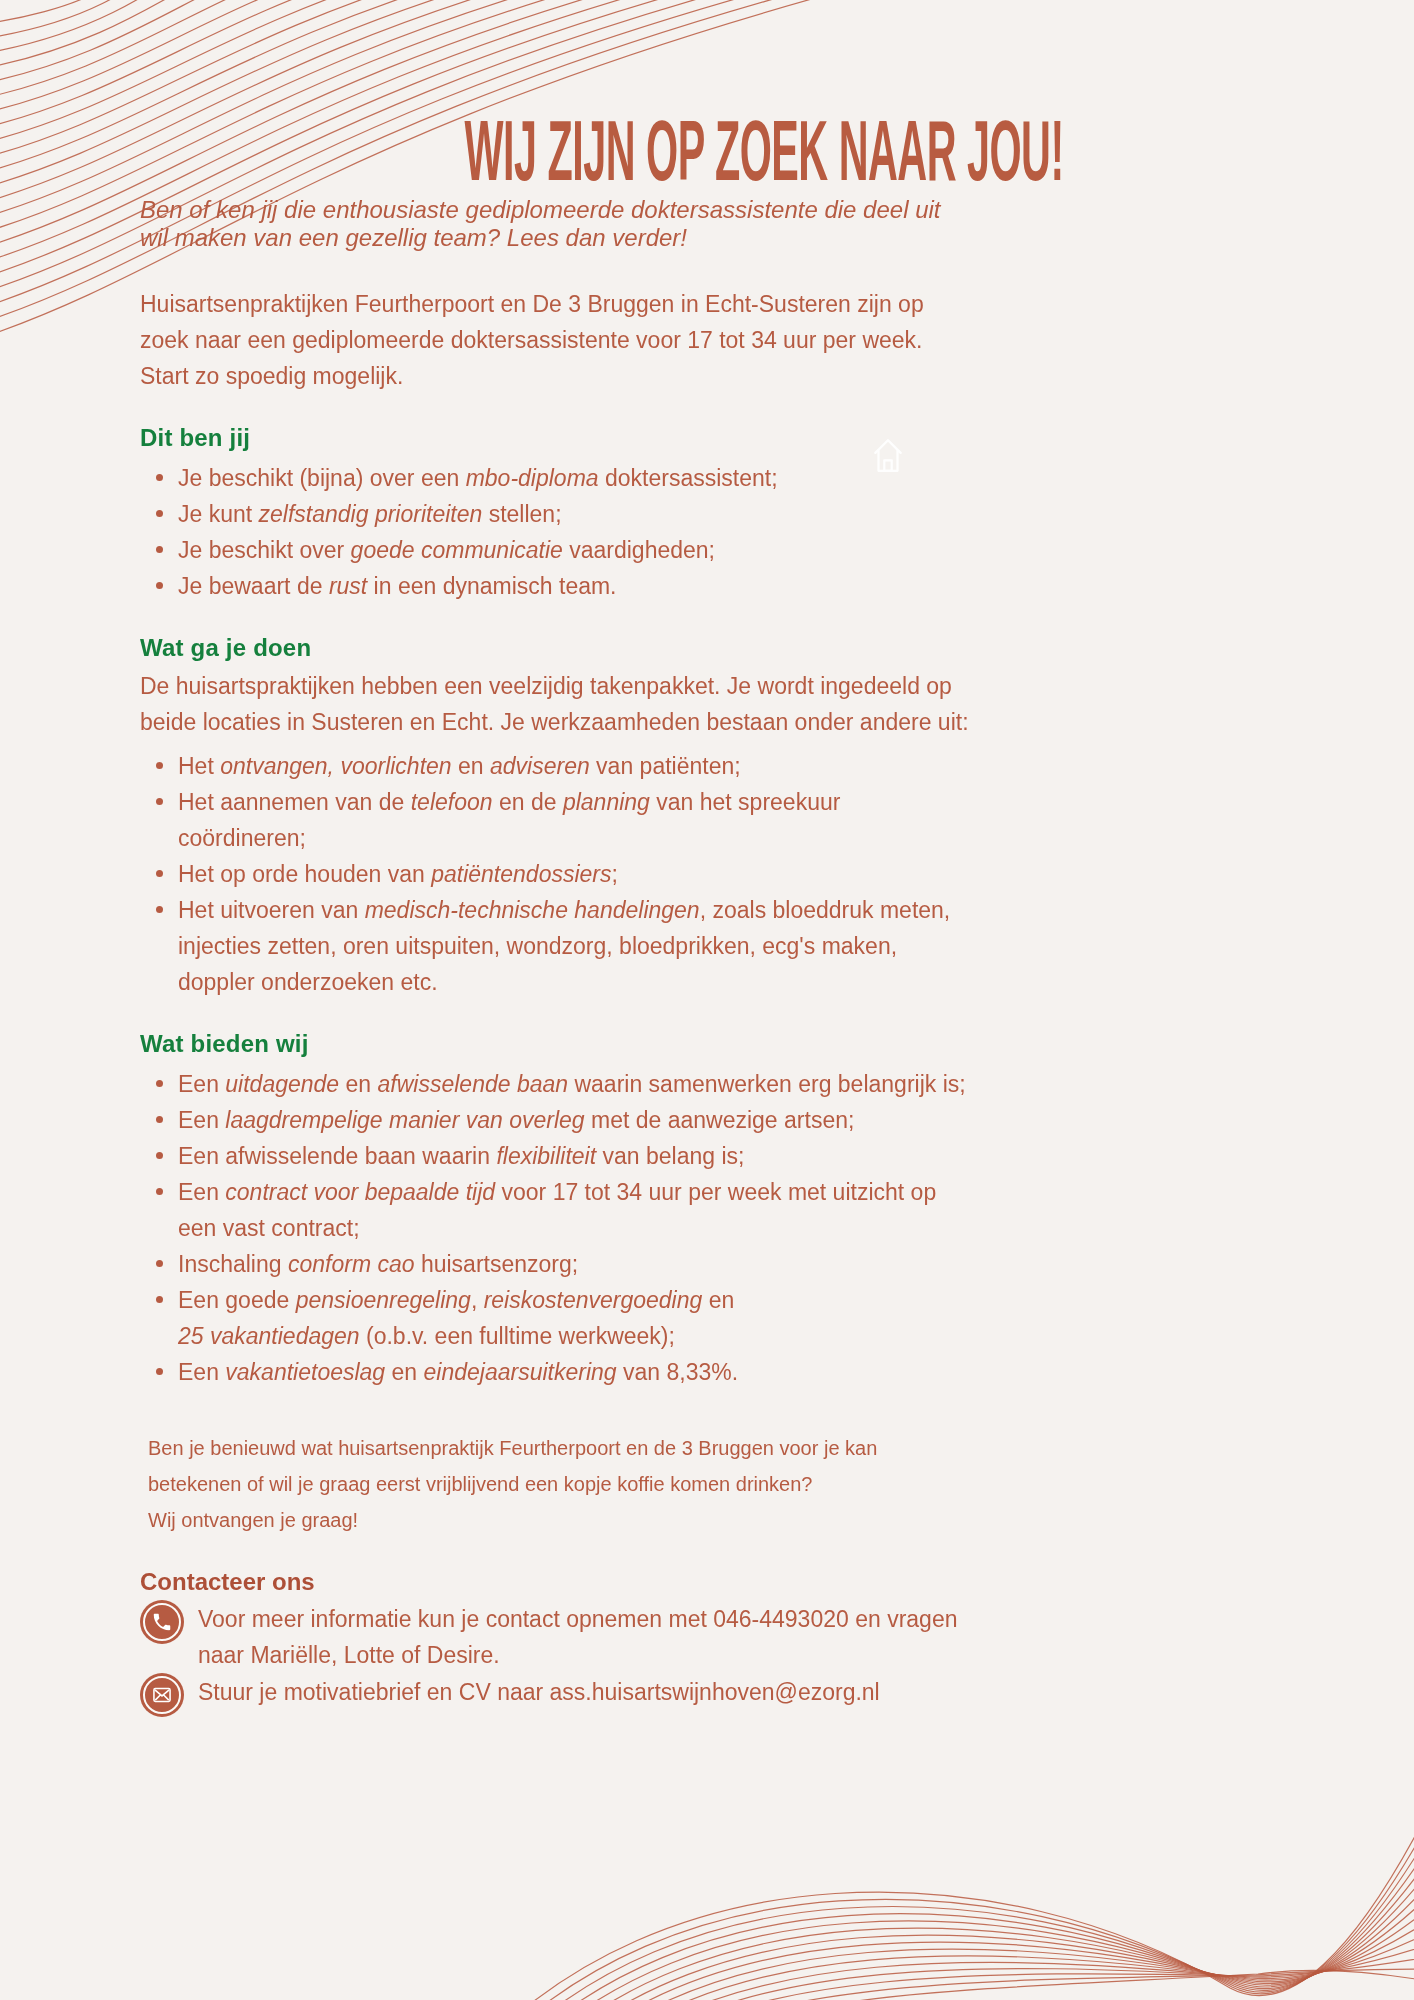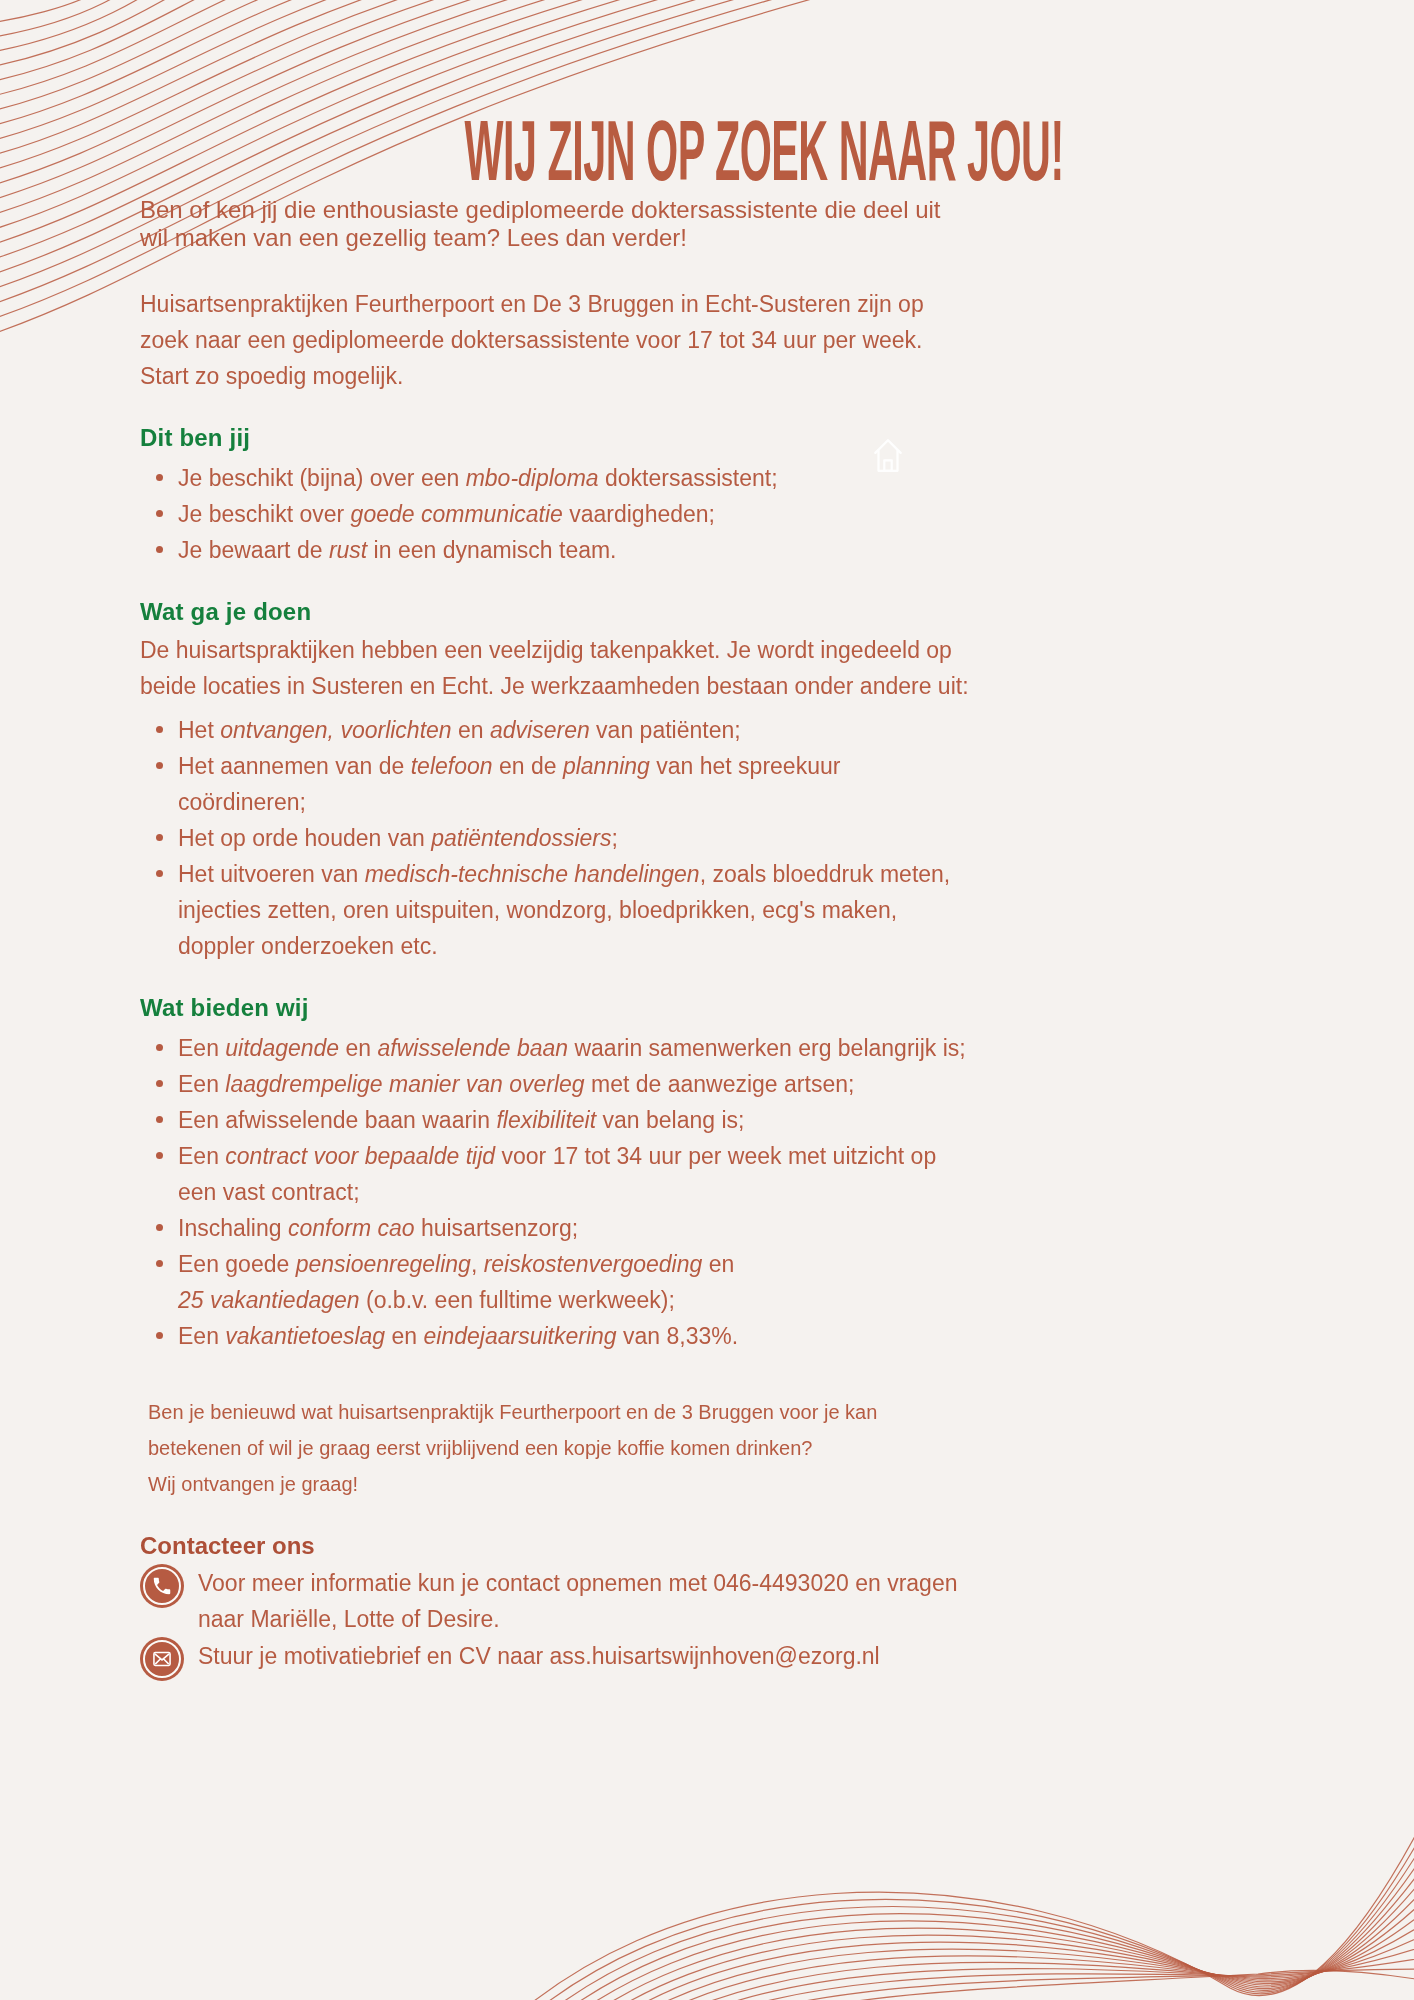--- a/index.html
+++ b/index.html
@@ -26,20 +26,21 @@
     line-height:.95;
     font-weight:bold;
     color:#b85c41;
     letter-spacing:-1px;
     white-space:nowrap;
   }
   h1.title .squeeze{display:inline-block;transform:scaleX(.48);transform-origin:center;}
 
   .subtitle{
     margin:2px 0 0 0;
+    font-style:italic;
     font-size:24px;
     line-height:1.18;
     white-space:nowrap;
   }
   .para{margin:34px 0 0 0;font-size:23px;line-height:36px;white-space:nowrap;}
 
   h2.sec{margin:30px 0 0 0;font-size:24px;font-weight:bold;color:#15803d;letter-spacing:.2px;}
   .sec-intro{margin:6px 0 0 0;font-size:23px;line-height:36px;white-space:nowrap;}
   ul.blist{list-style:none;margin:8px 0 0 0;padding:0;}
   ul.blist li{display:flex;font-size:23px;line-height:36px;}
@@ -136,20 +137,26 @@
           <li>
             <span class="dot">
               <i></i>
             </span>
             <span class="li-text">Je beschikt (bijna) over een <em>mbo-diploma</em> doktersassistent;</span>
           </li>
           <li>
             <span class="dot">
               <i></i>
             </span>
+            <span class="li-text">Je kunt <em>zelfstandig prioriteiten</em> stellen;</span>
+          </li>
+          <li>
+            <span class="dot">
+              <i></i>
+            </span>
             <span class="li-text">Je beschikt over <em>goede communicatie</em> vaardigheden;</span>
           </li>
           <li>
             <span class="dot">
               <i></i>
             </span>
             <span class="li-text">Je bewaart de <em>rust</em> in een dynamisch team.</span>
           </li>
         </ul>
         <h2 class="sec">Wat ga je doen</h2>

